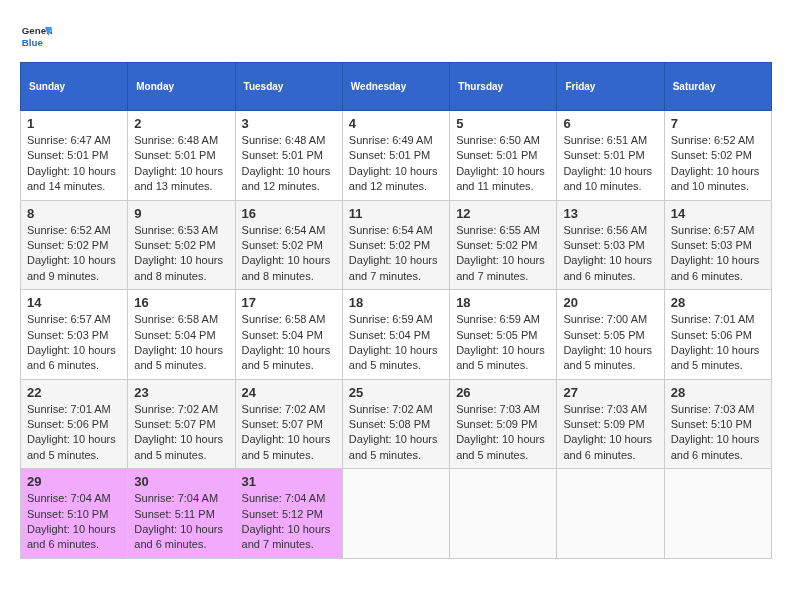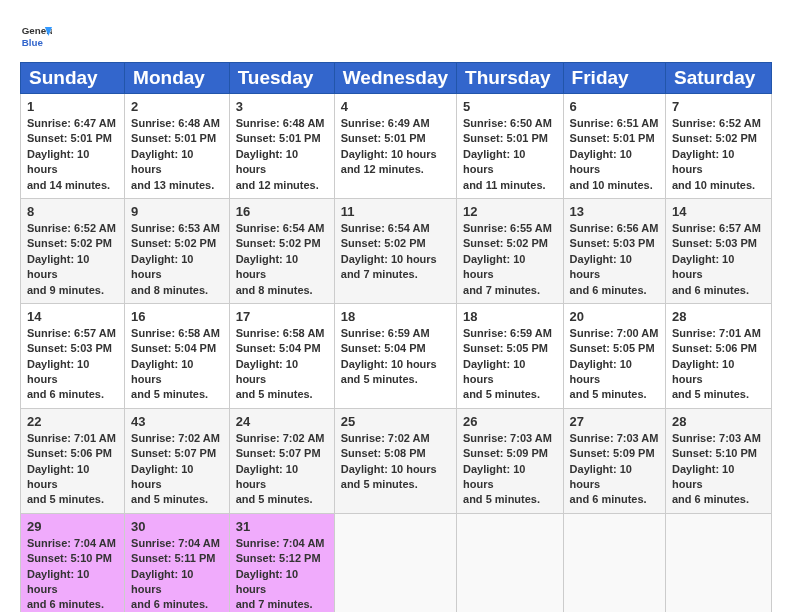--- a/index.html
+++ b/index.html
@@ -39,22 +39,22 @@
     }
     .calendar {
       width: 100%;
       border-collapse: collapse;
       border: 1px solid #ccc;
     }
     .calendar th {
       background-color: #3366cc;
       color: #fff;
       text-align: left;
-      padding: 4px 8px;
-      font-size: 19px;
+      padding: 18px 8px;
+      font-size: 10px;
       border: 1px solid #2255aa;
     }
     .calendar td {
       vertical-align: top;
       padding: 5px 6px;
       border: 1px solid #ccc;
       font-size: 11px;
       color: #333;
       background: #fff;
       width: calc(100% / 7);
@@ -64,21 +64,20 @@
       background: #f5f5f5;
     }
     .day-num {
       font-size: 13px;
       font-weight: bold;
       display: block;
       margin-bottom: 2px;
     }
     .day-content {
       line-height: 1.4;
-      font-weight: bold;
     }
     .empty-cell {
       background: #f9f9f9 !important;
     }
     
     .calendar tbody tr:last-child td {
       background: #f0abfc;
     }
   </style>
 </head>
@@ -200,21 +199,21 @@
           <span class="day-num">28</span>
           <div class="day-content">Sunrise: 7:01 AM<br>Sunset: 5:06 PM<br>Daylight: 10 hours<br>and 5 minutes.</div>
         </td>
       </tr>
       <tr>
         <td>
           <span class="day-num">22</span>
           <div class="day-content">Sunrise: 7:01 AM<br>Sunset: 5:06 PM<br>Daylight: 10 hours<br>and 5 minutes.</div>
         </td>
         <td>
-          <span class="day-num">43</span>
+          <span class="day-num">23</span>
           <div class="day-content">Sunrise: 7:02 AM<br>Sunset: 5:07 PM<br>Daylight: 10 hours<br>and 5 minutes.</div>
         </td>
         <td>
           <span class="day-num">24</span>
           <div class="day-content">Sunrise: 7:02 AM<br>Sunset: 5:07 PM<br>Daylight: 10 hours<br>and 5 minutes.</div>
         </td>
         <td>
           <span class="day-num">25</span>
           <div class="day-content">Sunrise: 7:02 AM<br>Sunset: 5:08 PM<br>Daylight: 10 hours<br>and 5 minutes.</div>
         </td>

